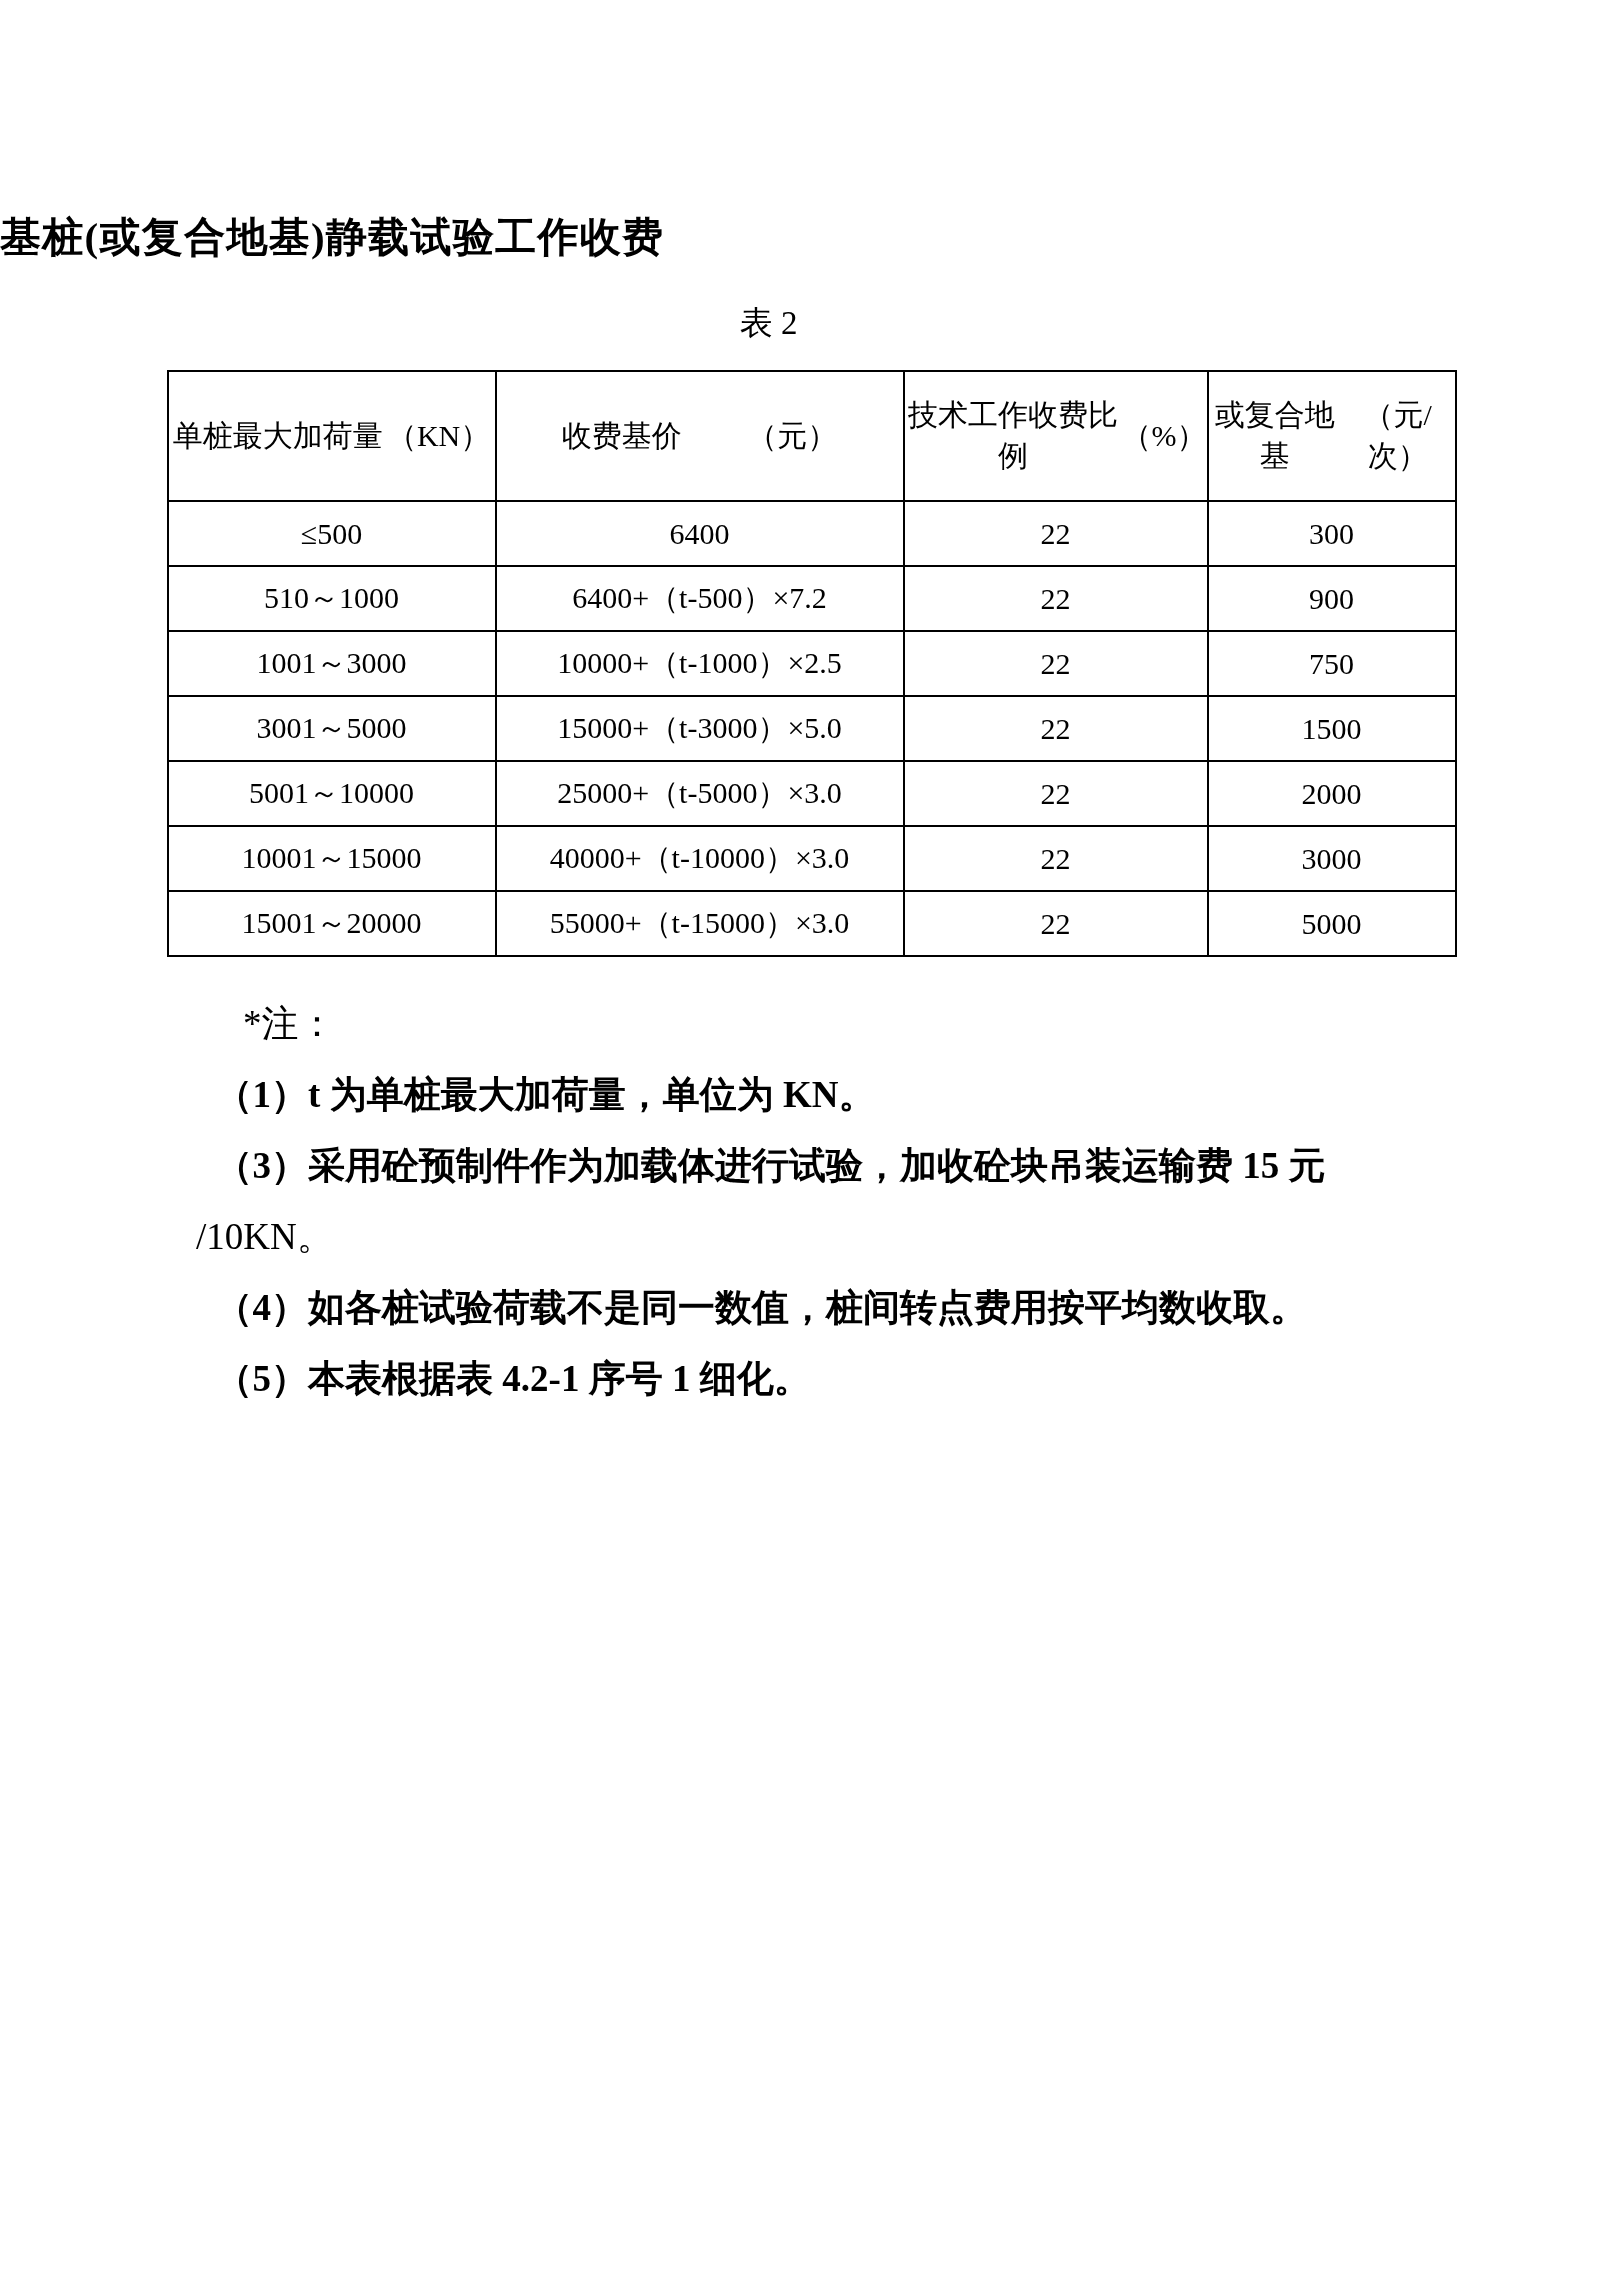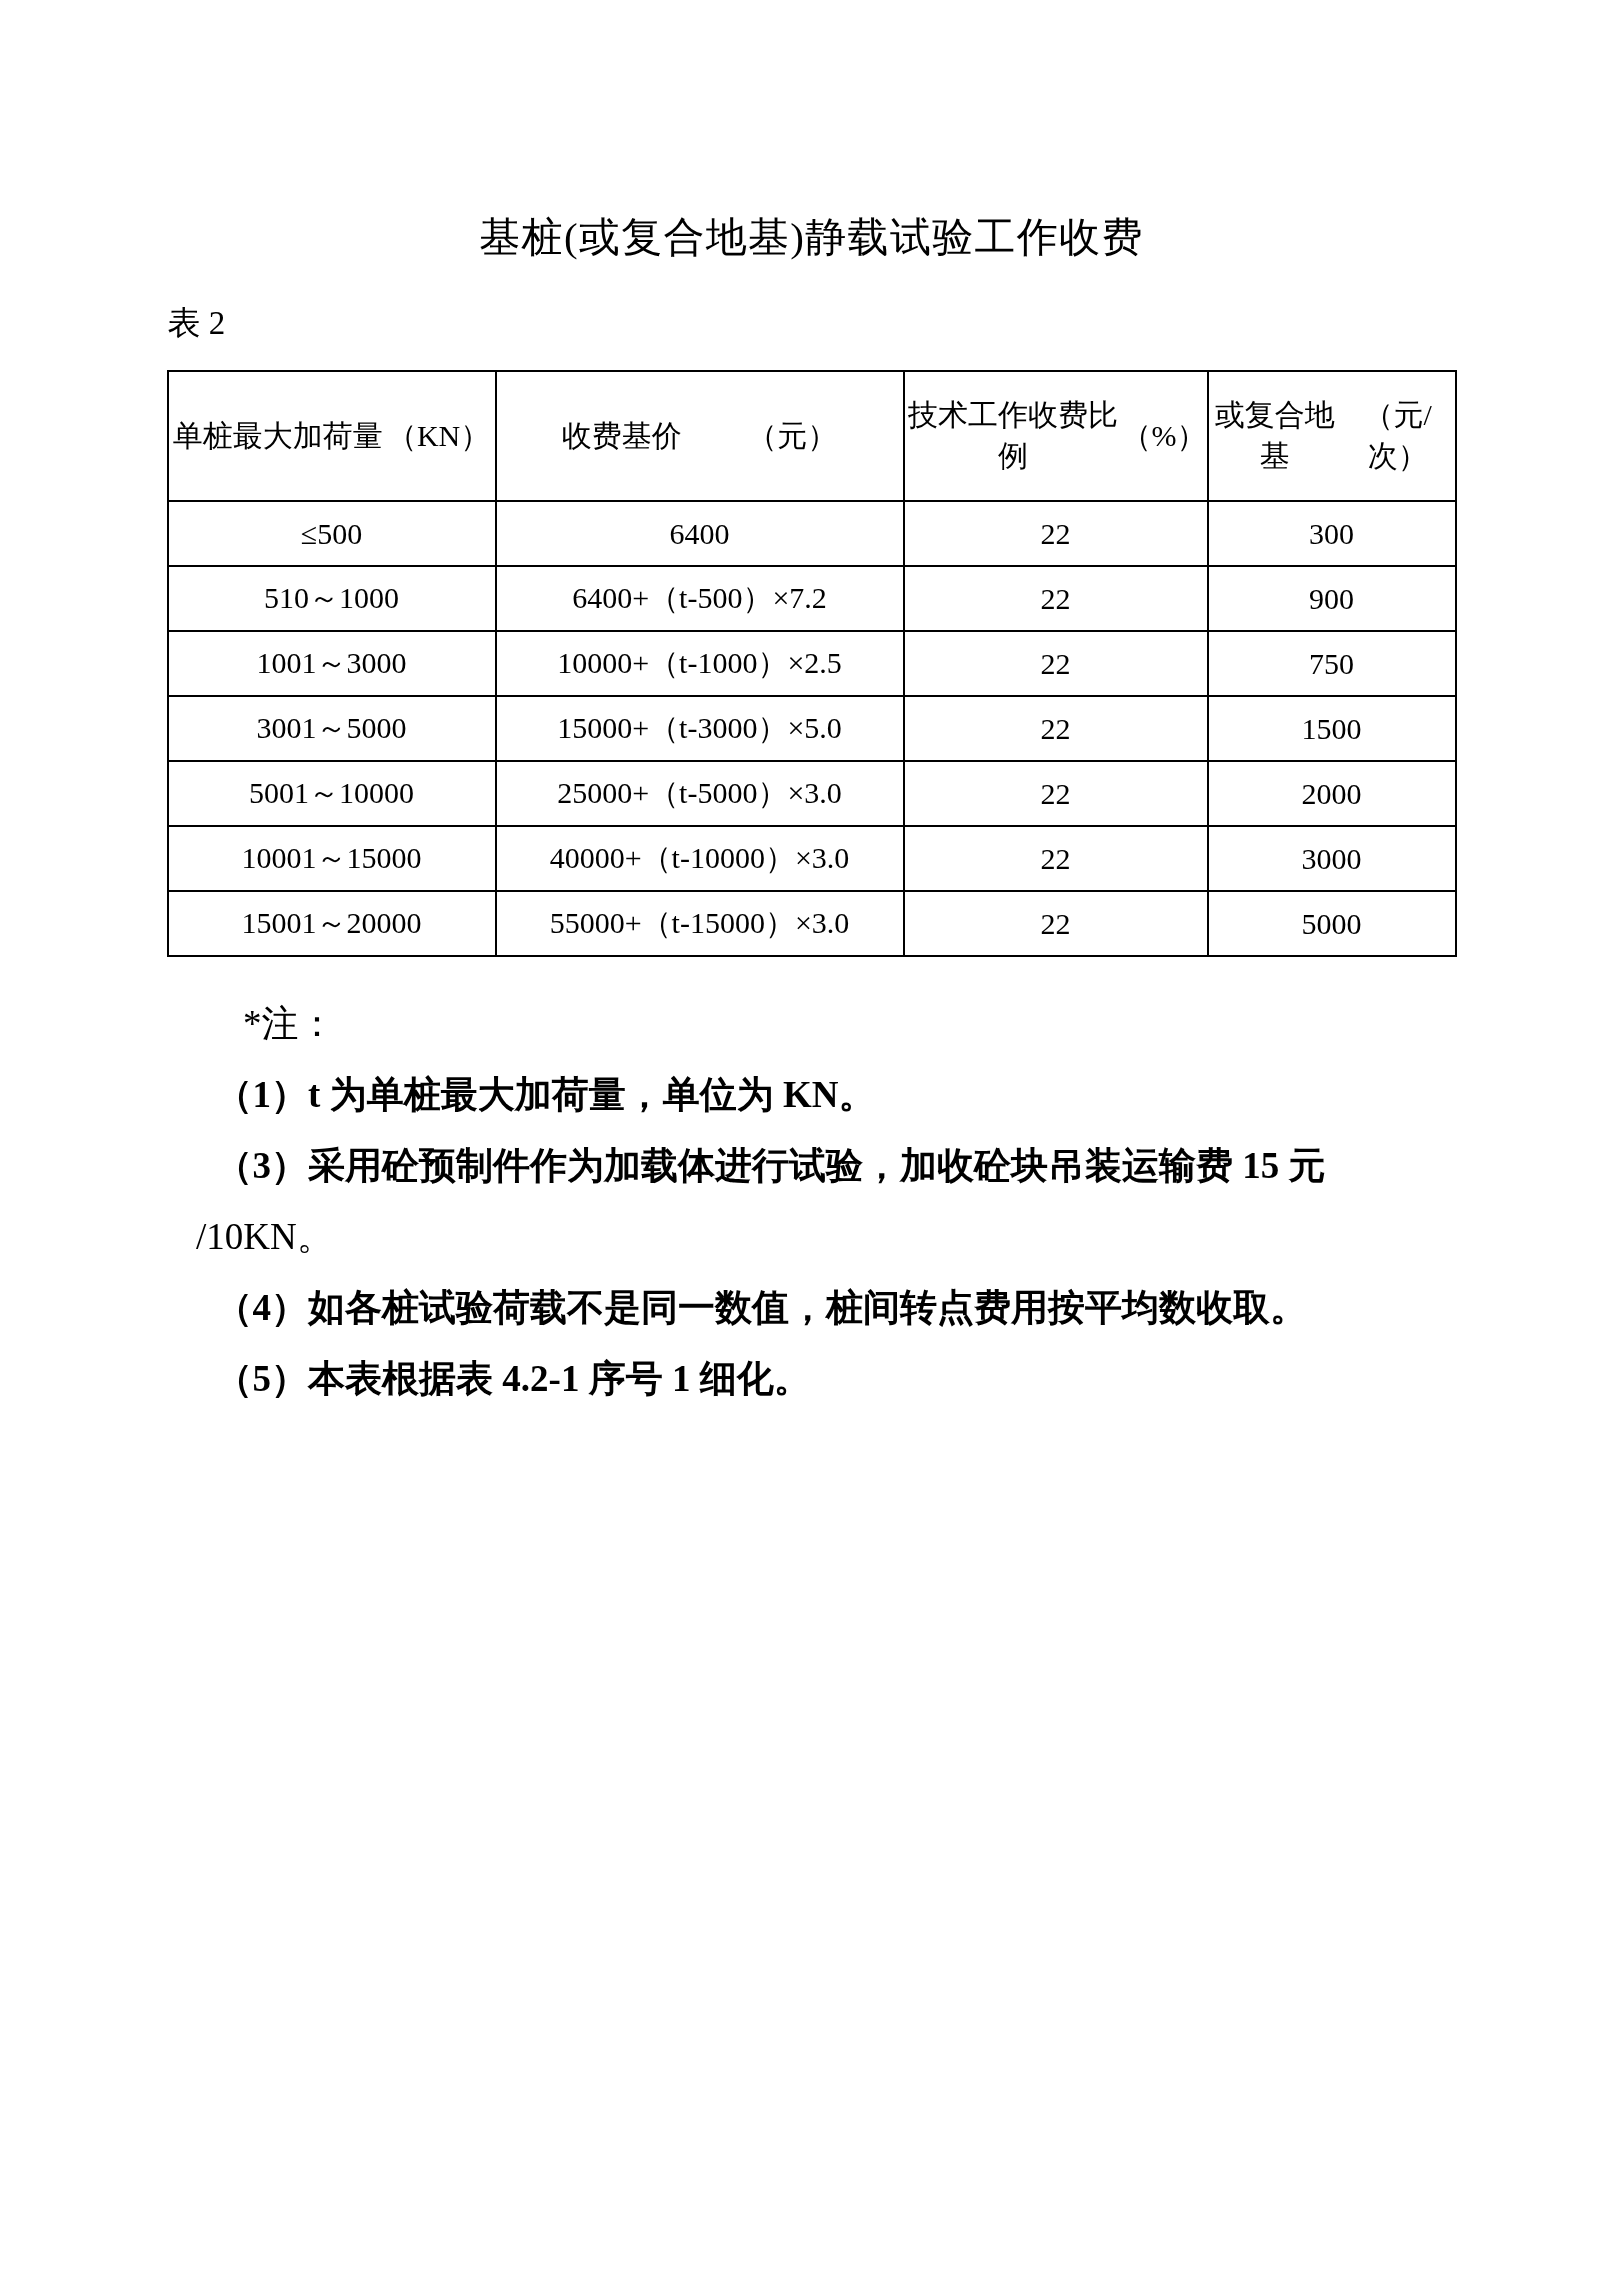--- a/index.html
+++ b/index.html
@@ -10,31 +10,31 @@
     background: #ffffff;
     color: #000000;
     font-family: "Liberation Serif", "DejaVu Serif", serif;
     position: relative;
     overflow: hidden;
   }
   .page { width: 100%; height: 100%; position: relative; }
 
   .title {
     margin: 216px 0 0 0;
-    text-align: center;
+    text-align: left;
     font-size: 41px;
-    font-weight: normal;
+    font-weight: bold;
     line-height: 43px;
     letter-spacing: 1.3px;
   }
 
   .table-label {
     width: 1288px;
     margin: 47px auto 0 auto;
-    text-align: left;
+    text-align: center;
     padding-right: 86px;
     font-size: 33px;
     line-height: 35px;
   }
 
   table.fee-table {
     width: 1288px;
     margin: 29.4px auto 0 auto;
     border-collapse: collapse;
     table-layout: fixed;

